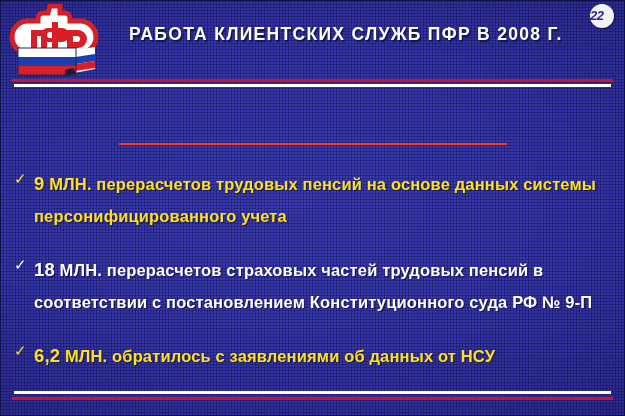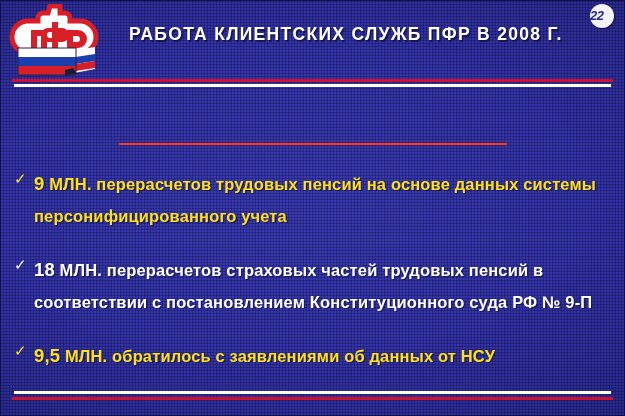--- a/index.html
+++ b/index.html
@@ -206,21 +206,21 @@
       <span class="btext"><span class="lead">9</span><span> МЛН. перерасчетов трудовых пенсий на основе данных системы персонифицированного учета</span></span>
     </div>
 
     <div class="bullet tone-white" id="bullet-2">
       <span class="check">✓</span>
       <span class="btext"><span class="lead">18</span><span> МЛН. перерасчетов страховых частей трудовых пенсий в соответствии с постановлением Конституционного суда РФ № 9-П</span></span>
     </div>
 
     <div class="bullet tone-yellow" id="bullet-3">
       <span class="check">✓</span>
-      <span class="btext"><span class="lead">9,5</span><span> МЛН. обратилось с заявлениями об данных от НСУ</span></span>
+      <span class="btext"><span class="lead">6,2</span><span> МЛН. обратилось с заявлениями об данных от НСУ</span></span>
     </div>
 
   </div>
 
   <div class="rule-white" id="bot-rule-white"></div>
   <div class="rule-red" id="bot-rule-red"></div>
 
   <div id="border-frame"></div>
 </div>
 

